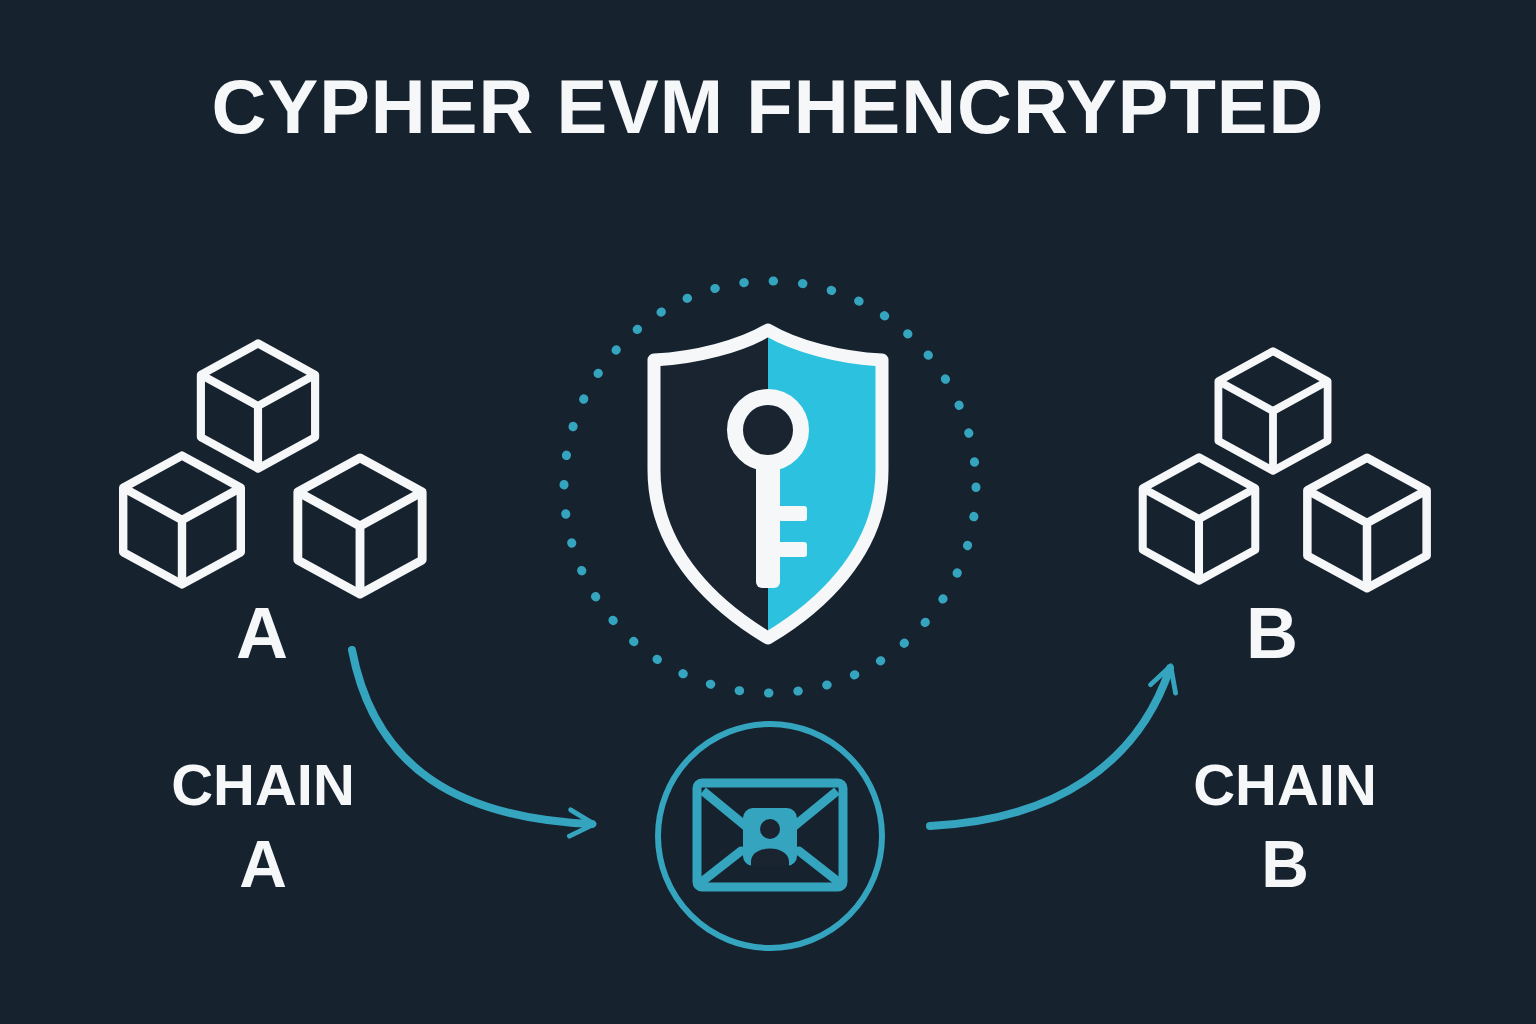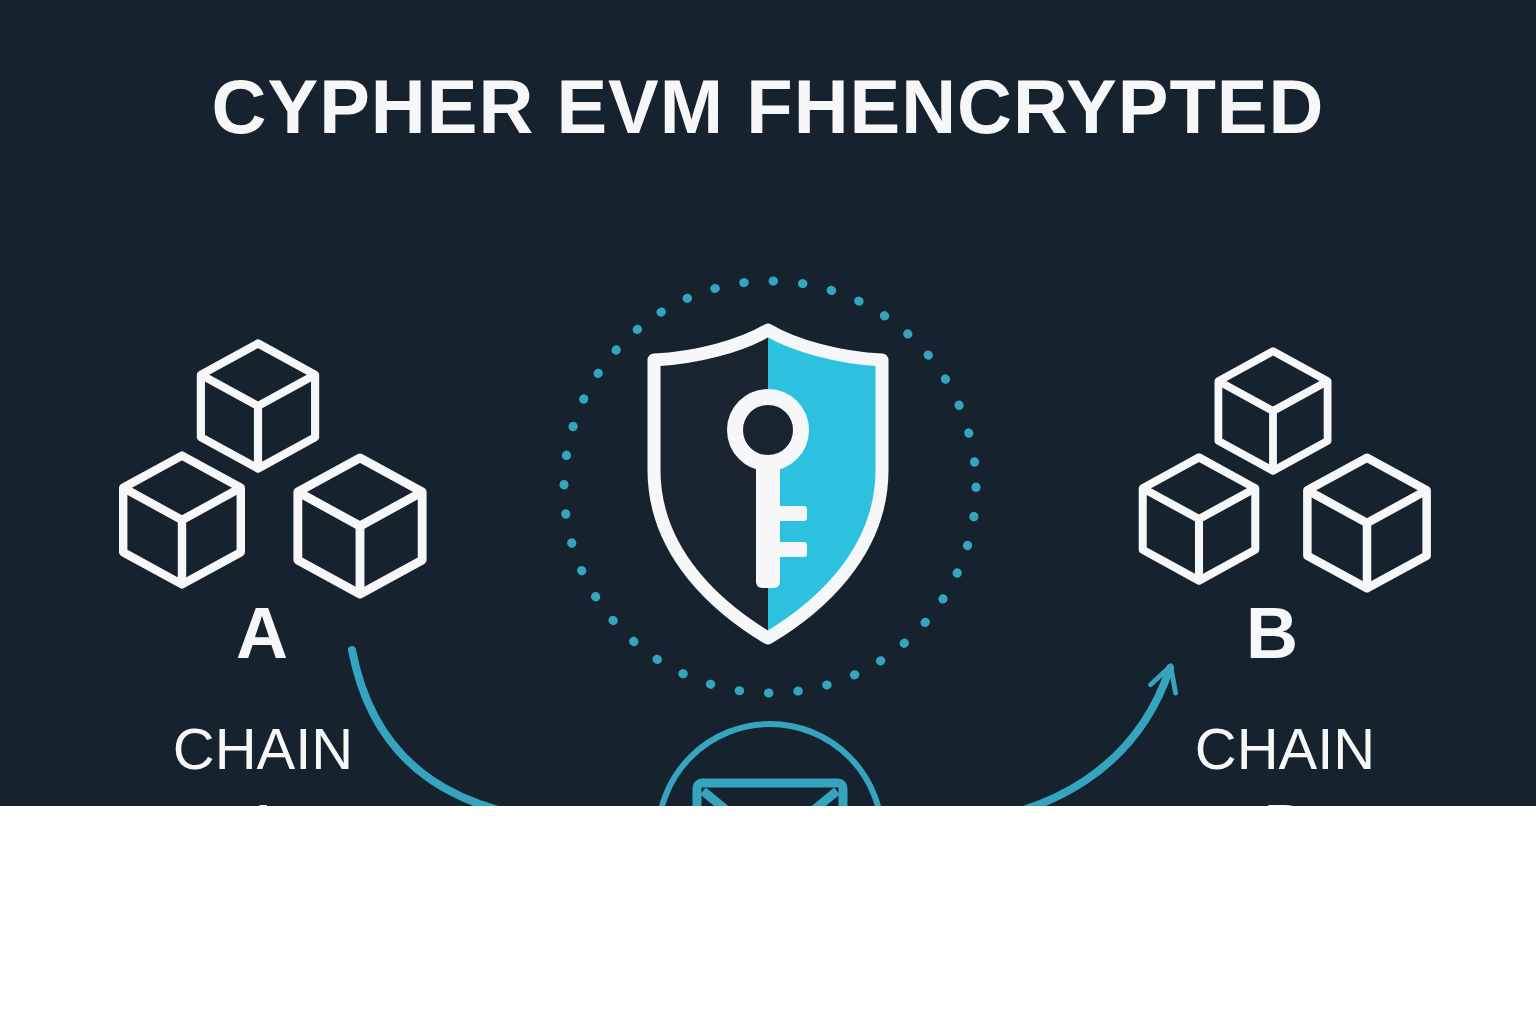--- a/index.html
+++ b/index.html
@@ -6,38 +6,38 @@
     --background:#16222e;
     --text:#f5f7f8;
     --accent:#35a4bf;
     --shield-cyan:#2cc2df;
     --dark:#192430;
   }
   *{margin:0;padding:0;box-sizing:border-box;}
   html,body{width:1536px;height:1024px;}
   body{font-family:"Liberation Sans", sans-serif;}
   .stage{
-    position:relative;width:1536px;height:806px;
+    position:relative;width:1536px;height:1024px;
     background:var(--background);overflow:hidden;color:var(--text);
   }
   .diagram{position:absolute;left:0;top:0;}
   .title{
     position:absolute;top:64px;left:0;right:0;text-align:center;
     font-size:76px;font-weight:700;letter-spacing:1px;line-height:1.12;
     color:var(--text);
   }
   .block-letter{
     position:absolute;width:200px;text-align:center;
     font-size:72px;font-weight:700;color:var(--text);
   }
   .letter-a{left:162px;top:592px;}
   .letter-b{left:1172px;top:592px;}
   .caption{
     position:absolute;width:270px;text-align:center;
-    font-weight:400;color:var(--text);line-height:1.15;
+    font-weight:700;color:var(--text);line-height:1.15;margin-top:36px;
   }
   .caption .cap-line1{font-size:58px;}
   .caption .cap-line2{font-size:66px;margin-top:8px;}
   .caption-a{left:128px;top:716px;}
   .caption-b{left:1150px;top:716px;}
 
   .stroke-white{stroke:var(--text);}
   .stroke-accent{stroke:var(--accent);}
   .fill-white{fill:var(--text);}
   .fill-accent{fill:var(--accent);}

